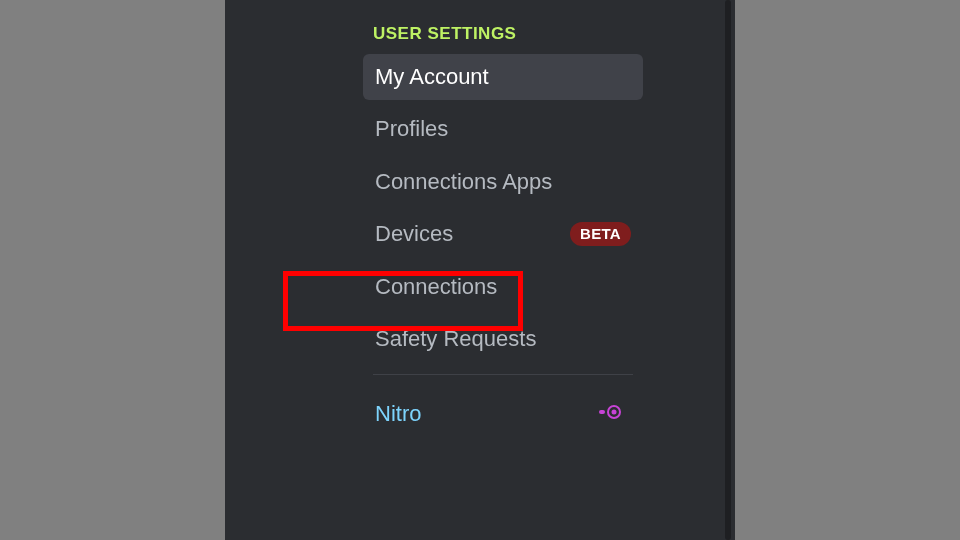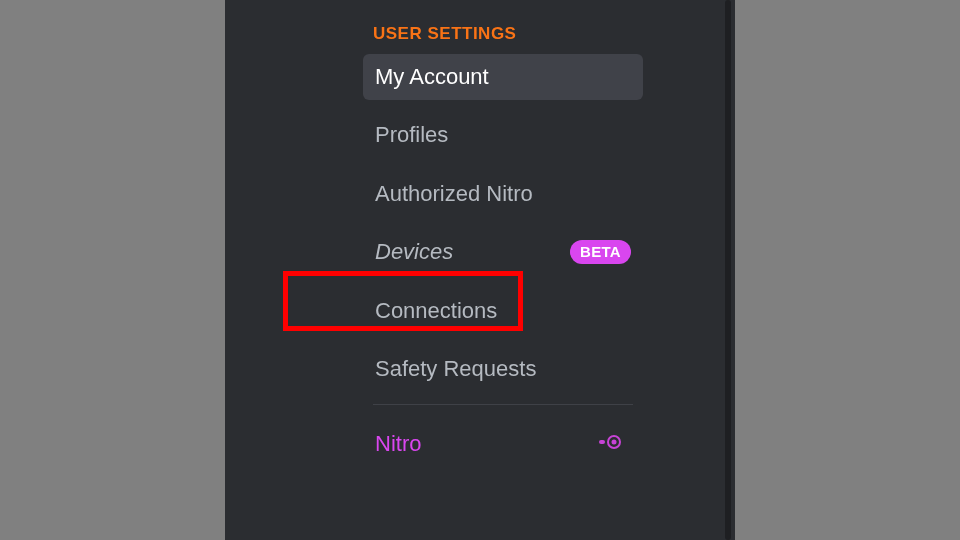--- a/index.html
+++ b/index.html
@@ -19,53 +19,52 @@
       background: #2b2d31;
       overflow: hidden;
     }
     .settings-sidebar {
       position: absolute;
       left: 138px;
       top: 18px;
       width: 340px;
     }
     .section-header {
-      color: #f97316;
+      color: #bef264;
       font-size: 17px;
       font-weight: 700;
       letter-spacing: 0.5px;
       padding: 6px 10px 10px 10px;
       text-transform: uppercase;
     }
     .menu-item {
       display: flex;
       align-items: center;
       justify-content: space-between;
       padding: 10px 12px;
-      margin-bottom: 12px;
+      margin-bottom: 6px;
       border-radius: 6px;
       color: #b5bac1;
       font-size: 22px;
       font-weight: 500;
       cursor: pointer;
       line-height: 1.2;
       width: 280px;
     }
     .menu-item.selected {
       background: #404249;
       color: #ffffff;
     }
     .menu-item .label-wrap {
       display: flex;
       align-items: center;
       gap: 12px;
-      font-style: italic;
     }
     .beta-badge {
-      background: #d946ef;
+      background: #7f1d1d;
       color: #ffffff;
       font-size: 15px;
       font-weight: 700;
       padding: 3px 10px;
       border-radius: 14px;
       letter-spacing: 0.3px;
       margin-left: 60px;
     }
     .separator {
       height: 1px;
@@ -95,21 +94,21 @@
       color: #c743d6;
       font-size: 18px;
       margin-right: 10px;
     }
     .nitro-row {
       display: flex;
       align-items: center;
       justify-content: space-between;
       width: 280px;
       padding: 10px 12px;
-      color: #d946ef;
+      color: #7dd3fc;
       font-size: 22px;
       font-weight: 500;
     }
   </style>
 </head>
 <body>
 
 <div class="app-frame">
   <div class="scrollbar-track"></div>
 
@@ -120,21 +119,21 @@
     <div class="menu-item selected">
       <span>My Account</span>
     </div>
 
     <div class="menu-item">
       <span>Profiles</span>
     </div>
 
 
     <div class="menu-item">
-      <span>Authorized Nitro</span>
+      <span>Connections Apps</span>
     </div>
 
     <div class="menu-item">
       <span class="label-wrap">
         <span>Devices</span>
       </span>
       <span class="beta-badge">BETA</span>
     </div>
 
     <div class="menu-item">

